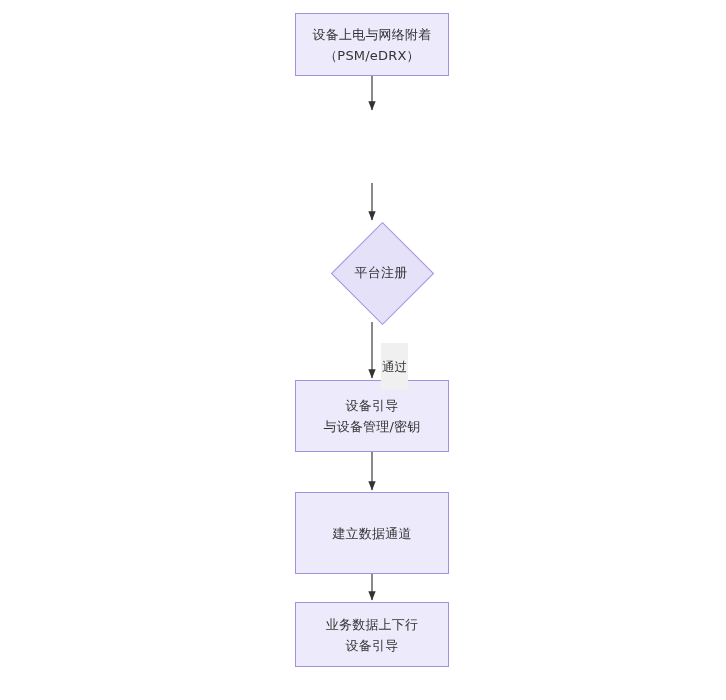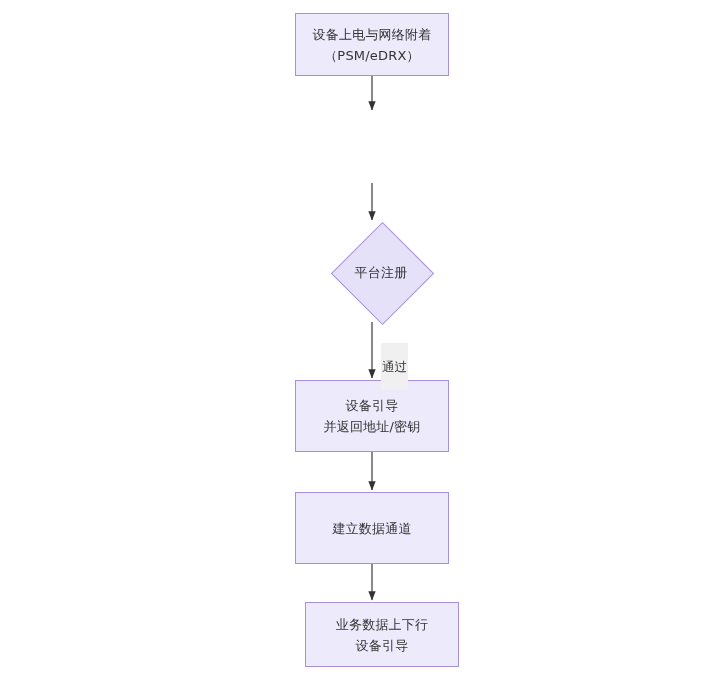--- a/index.html
+++ b/index.html
@@ -107,25 +107,25 @@
     <div class="diamond-shape"></div>
     <span class="node-line">平台注册</span>
   </div>
 
   <div class="edge-label" style="left:355px; top:343px;">
     <span>通过</span>
   </div>
 
   <div class="node node-rect" style="left:295px; top:380px; width:154px; height:72px;">
     <span class="node-line">设备引导</span>
-    <span class="node-line">并返回地址/密钥</span>
+    <span class="node-line">与设备管理/密钥</span>
   </div>
 
-  <div class="node node-rect" style="left:295px; top:492px; width:154px; height:72px;">
+  <div class="node node-rect" style="left:295px; top:492px; width:154px; height:82px;">
     <span class="node-line">建立数据通道</span>
   </div>
 
-  <div class="node node-rect" style="left:295px; top:602px; width:154px; height:65px;margin-left:10px;">
+  <div class="node node-rect" style="left:295px; top:602px; width:154px; height:65px;">
     <span class="node-line">业务数据上下行</span>
     <span class="node-line">设备引导</span>
   </div>
 
 </div>
 
 </body></html>

